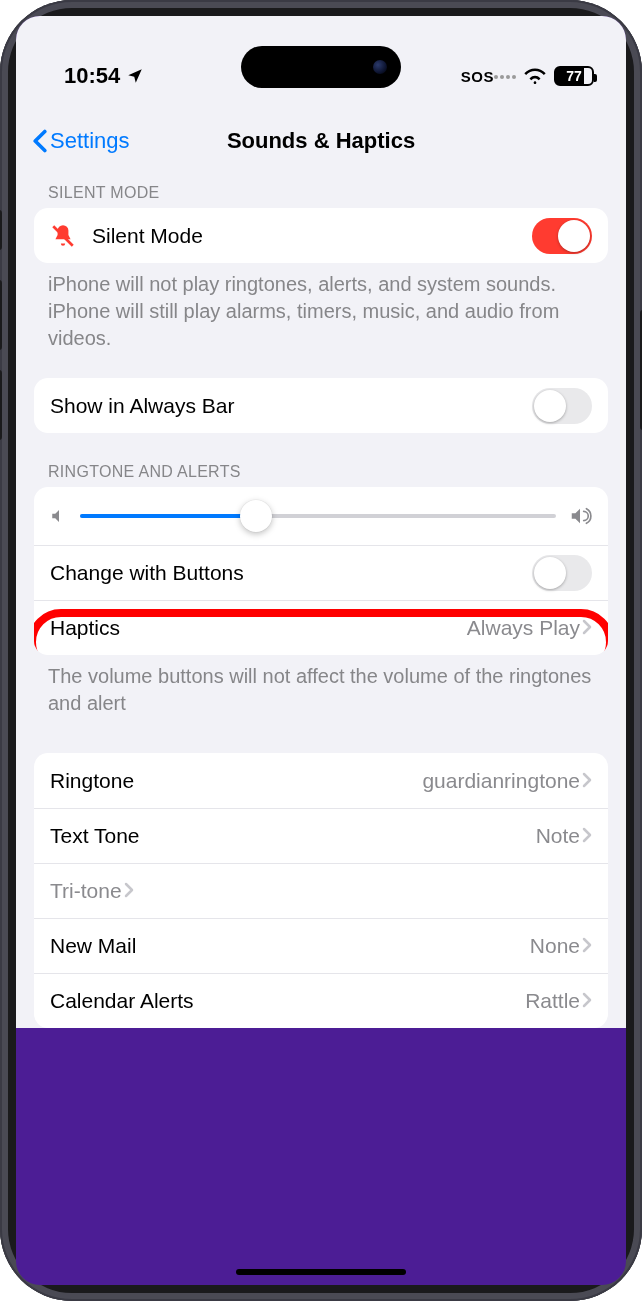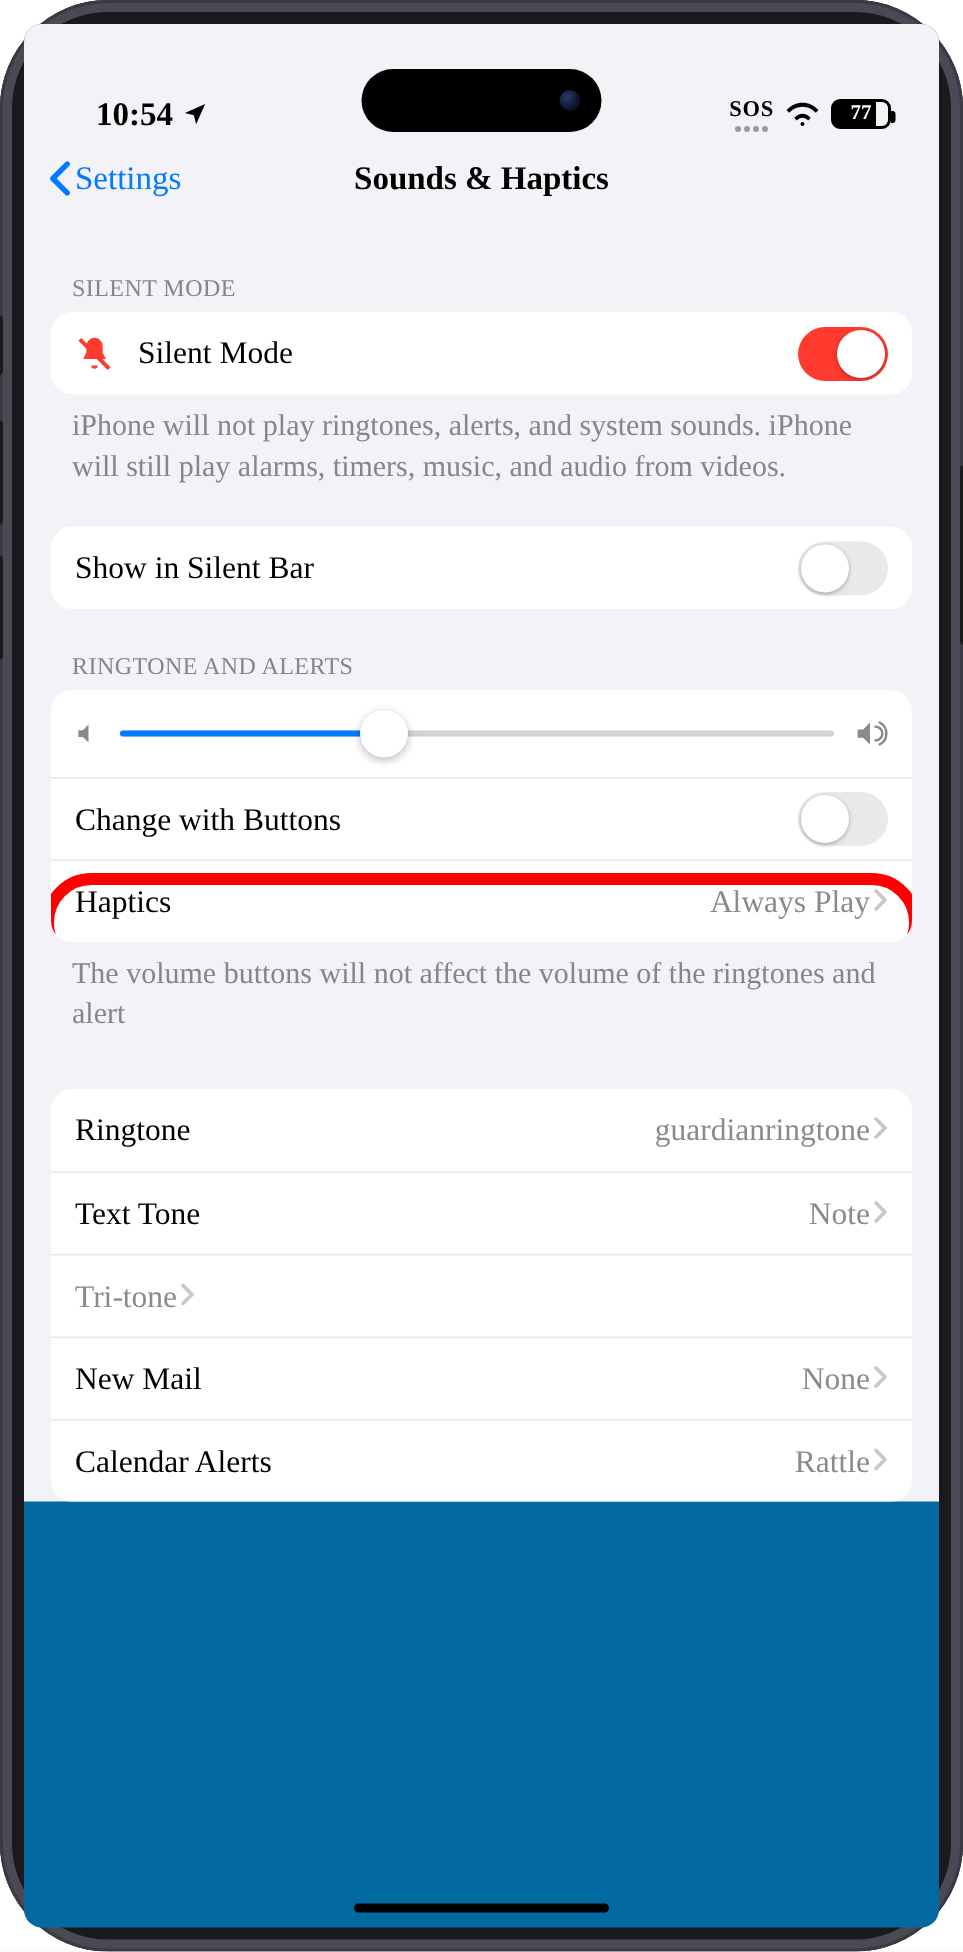--- a/index.html
+++ b/index.html
@@ -15,25 +15,24 @@
       height: 1301px;
       background: #1a1a1c;
       border-radius: 72px;
       padding: 16px;
       position: relative;
       box-shadow: inset 0 0 0 2px #3a3a44, inset 0 0 0 8px #4a4a54;
     }
     .screen {
       width: 100%;
       height: 100%;
-      background: #0369a1;
-      border-radius: 12px;
+      background: #4c1d95;
+      border-radius: 24px;
       overflow: hidden;
       position: relative;
-      font-family: Liberation Serif, serif;
     }
     
     .side-btn {
       position: absolute;
       background: #1a1a1c;
       width: 6px;
       border-radius: 3px;
     }
     .vol-up { left: -4px; top: 280px; height: 70px; }
     .vol-dn { left: -4px; top: 370px; height: 70px; }
@@ -70,40 +69,40 @@
       font-size: 22px;
       color: #000;
       background: #f2f2f7;
     }
     .status-left { display: flex; align-items: center; gap: 6px; }
     .status-right { display: flex; align-items: center; gap: 8px; }
     .loc-icon svg, .wifi-icon svg { display: block; }
     .sos { font-size: 15px; font-weight: 700; letter-spacing: 0.5px; }
     .sos-dots { display: flex; gap: 2px; margin-top: 2px; justify-content: flex-end; }
     .sos-dots span { width: 4px; height: 4px; background: #9a9a9a; border-radius: 50%; }
-    .sos-wrap { display: flex; flex-direction: column; align-items: center; }
+    .sos-wrap { display: flex; align-items: center; }
     .battery {
       width: 40px; height: 20px;
       border: 2px solid #000;
       border-radius: 6px;
       position: relative;
       display: flex; align-items: flex-end; justify-content: center;
       font-size: 12px; font-weight: 700;
       background: linear-gradient(to right, #000 77%, transparent 77%);
     }
     .battery::after {
       content: ''; position: absolute; right: -5px; top: 6px;
       width: 3px; height: 8px; background: #000; border-radius: 0 2px 2px 0;
     }
     .battery .num { color: #fff; position: relative; z-index: 1; font-size: 14px;}
     
     .nav {
       height: 48px;
       display: flex;
-      align-items: flex-start;
+      align-items: flex-end;
       padding: 0 16px;
       position: relative;
       background: #f2f2f7;
     }
     .back {
       display: flex; align-items: center; gap: 2px;
       color: #007aff; font-size: 22px;
     }
     .back svg { stroke: #007aff; }
     .nav-title {
@@ -264,21 +263,21 @@
           <span class="label">Silent Mode</span>
           <div class="toggle on">
               <div class="knob"></div>
             </div>
         </div>
       </div>
       <div class="footer-text">iPhone will not play ringtones, alerts, and system sounds. iPhone will still play alarms, timers, music, and audio from videos.</div>
 
       <div class="card" style="margin-top:18px;">
         <div class="row">
-          <span class="label">Show in Silent Bar</span>
+          <span class="label">Show in Always Bar</span>
           <div class="toggle">
               <div class="knob"></div>
             </div>
         </div>
       </div>
 
       <div class="section-header">RINGTONE AND ALERTS</div>
       <div class="card" style="position:relative;">
         <div class="slider-row">
           <span class="spk-small">

